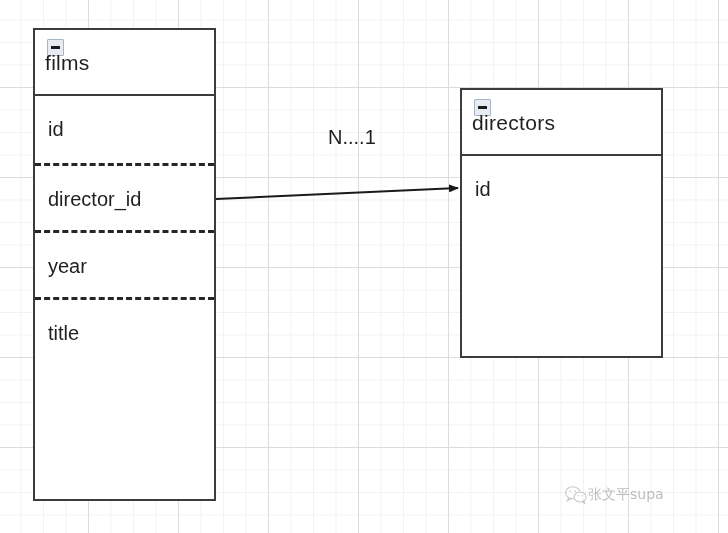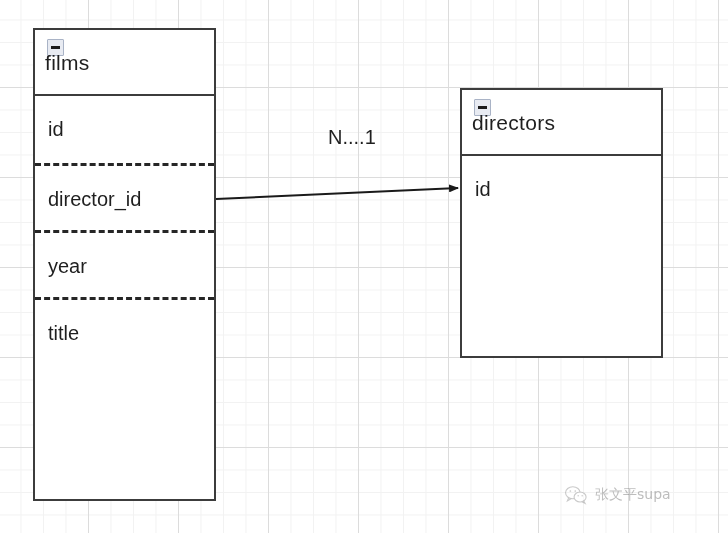--- a/index.html
+++ b/index.html
@@ -137,21 +137,20 @@
     white-space: nowrap;
   }
 
   
   #watermark {
     position: absolute;
     left: 564px;
     top: 485px;
     display: flex;
     align-items: center;
-    gap: 7px;
     opacity: 0.45;
   }
   #watermark .wm-text {
     font-size: 14px;
     color: #6e6e6e;
     font-family: "DejaVu Sans", sans-serif;
     white-space: nowrap;
   }
   #watermark .wm-icon {
     width: 24px;

